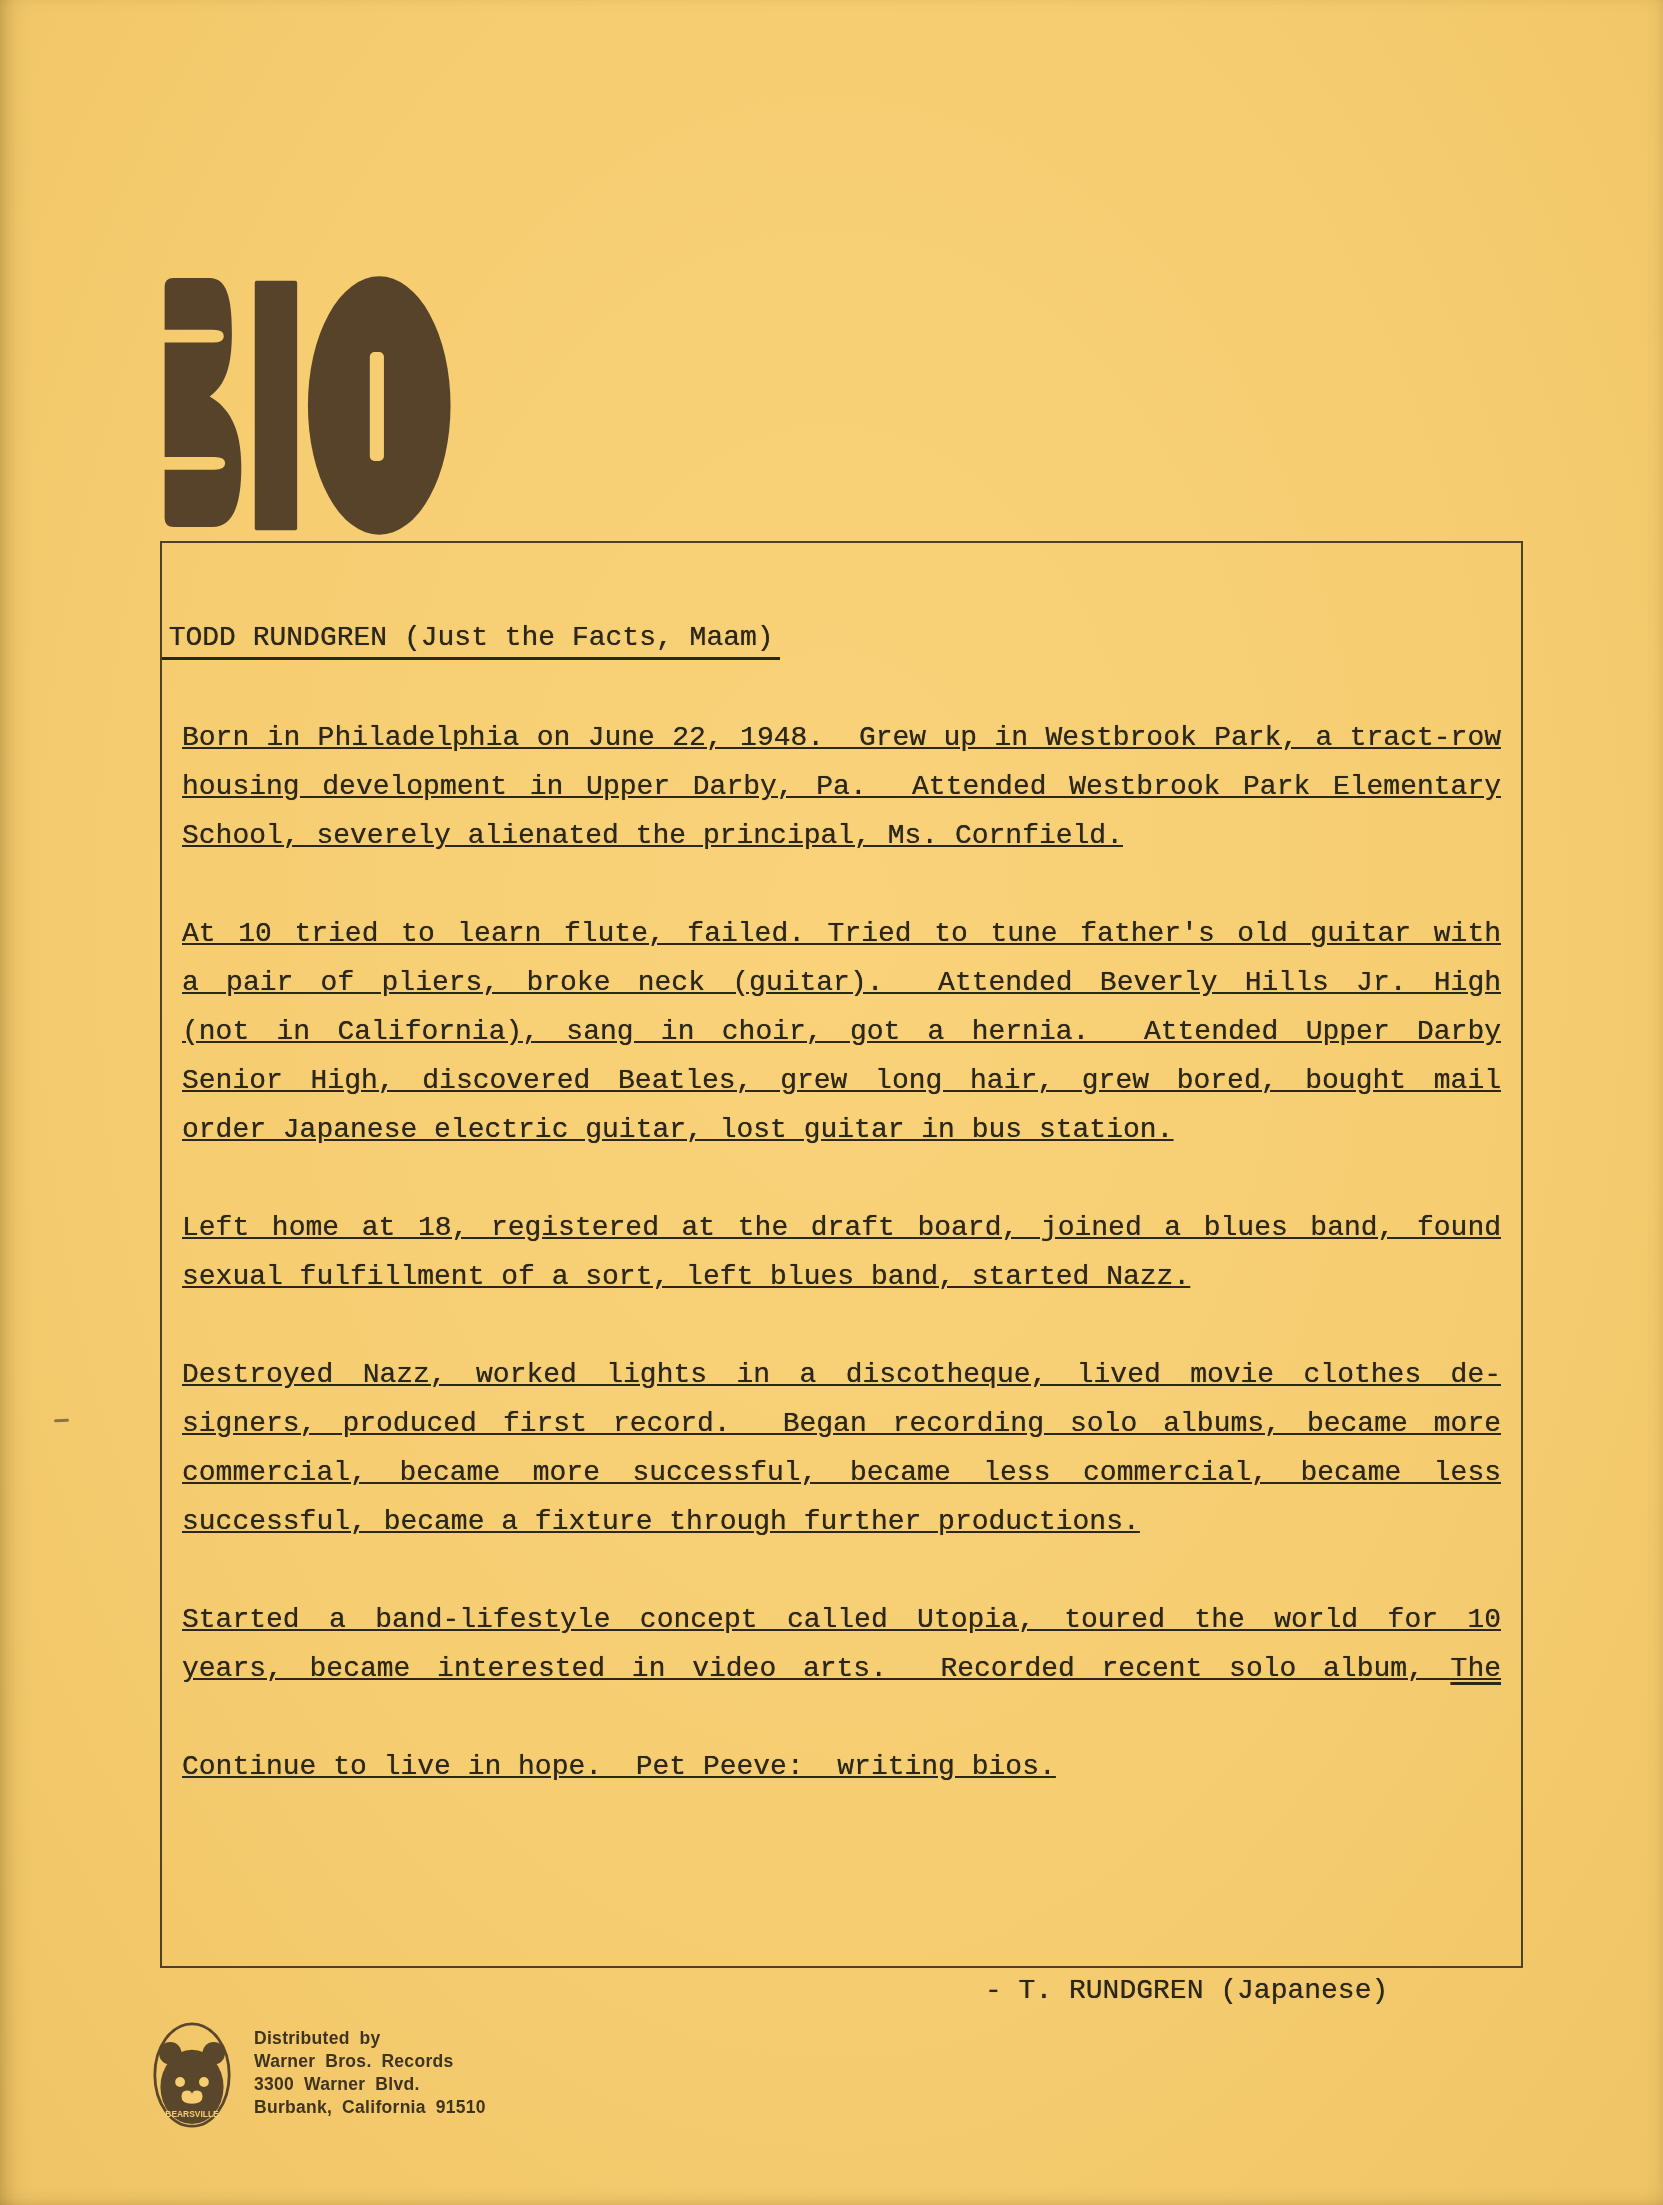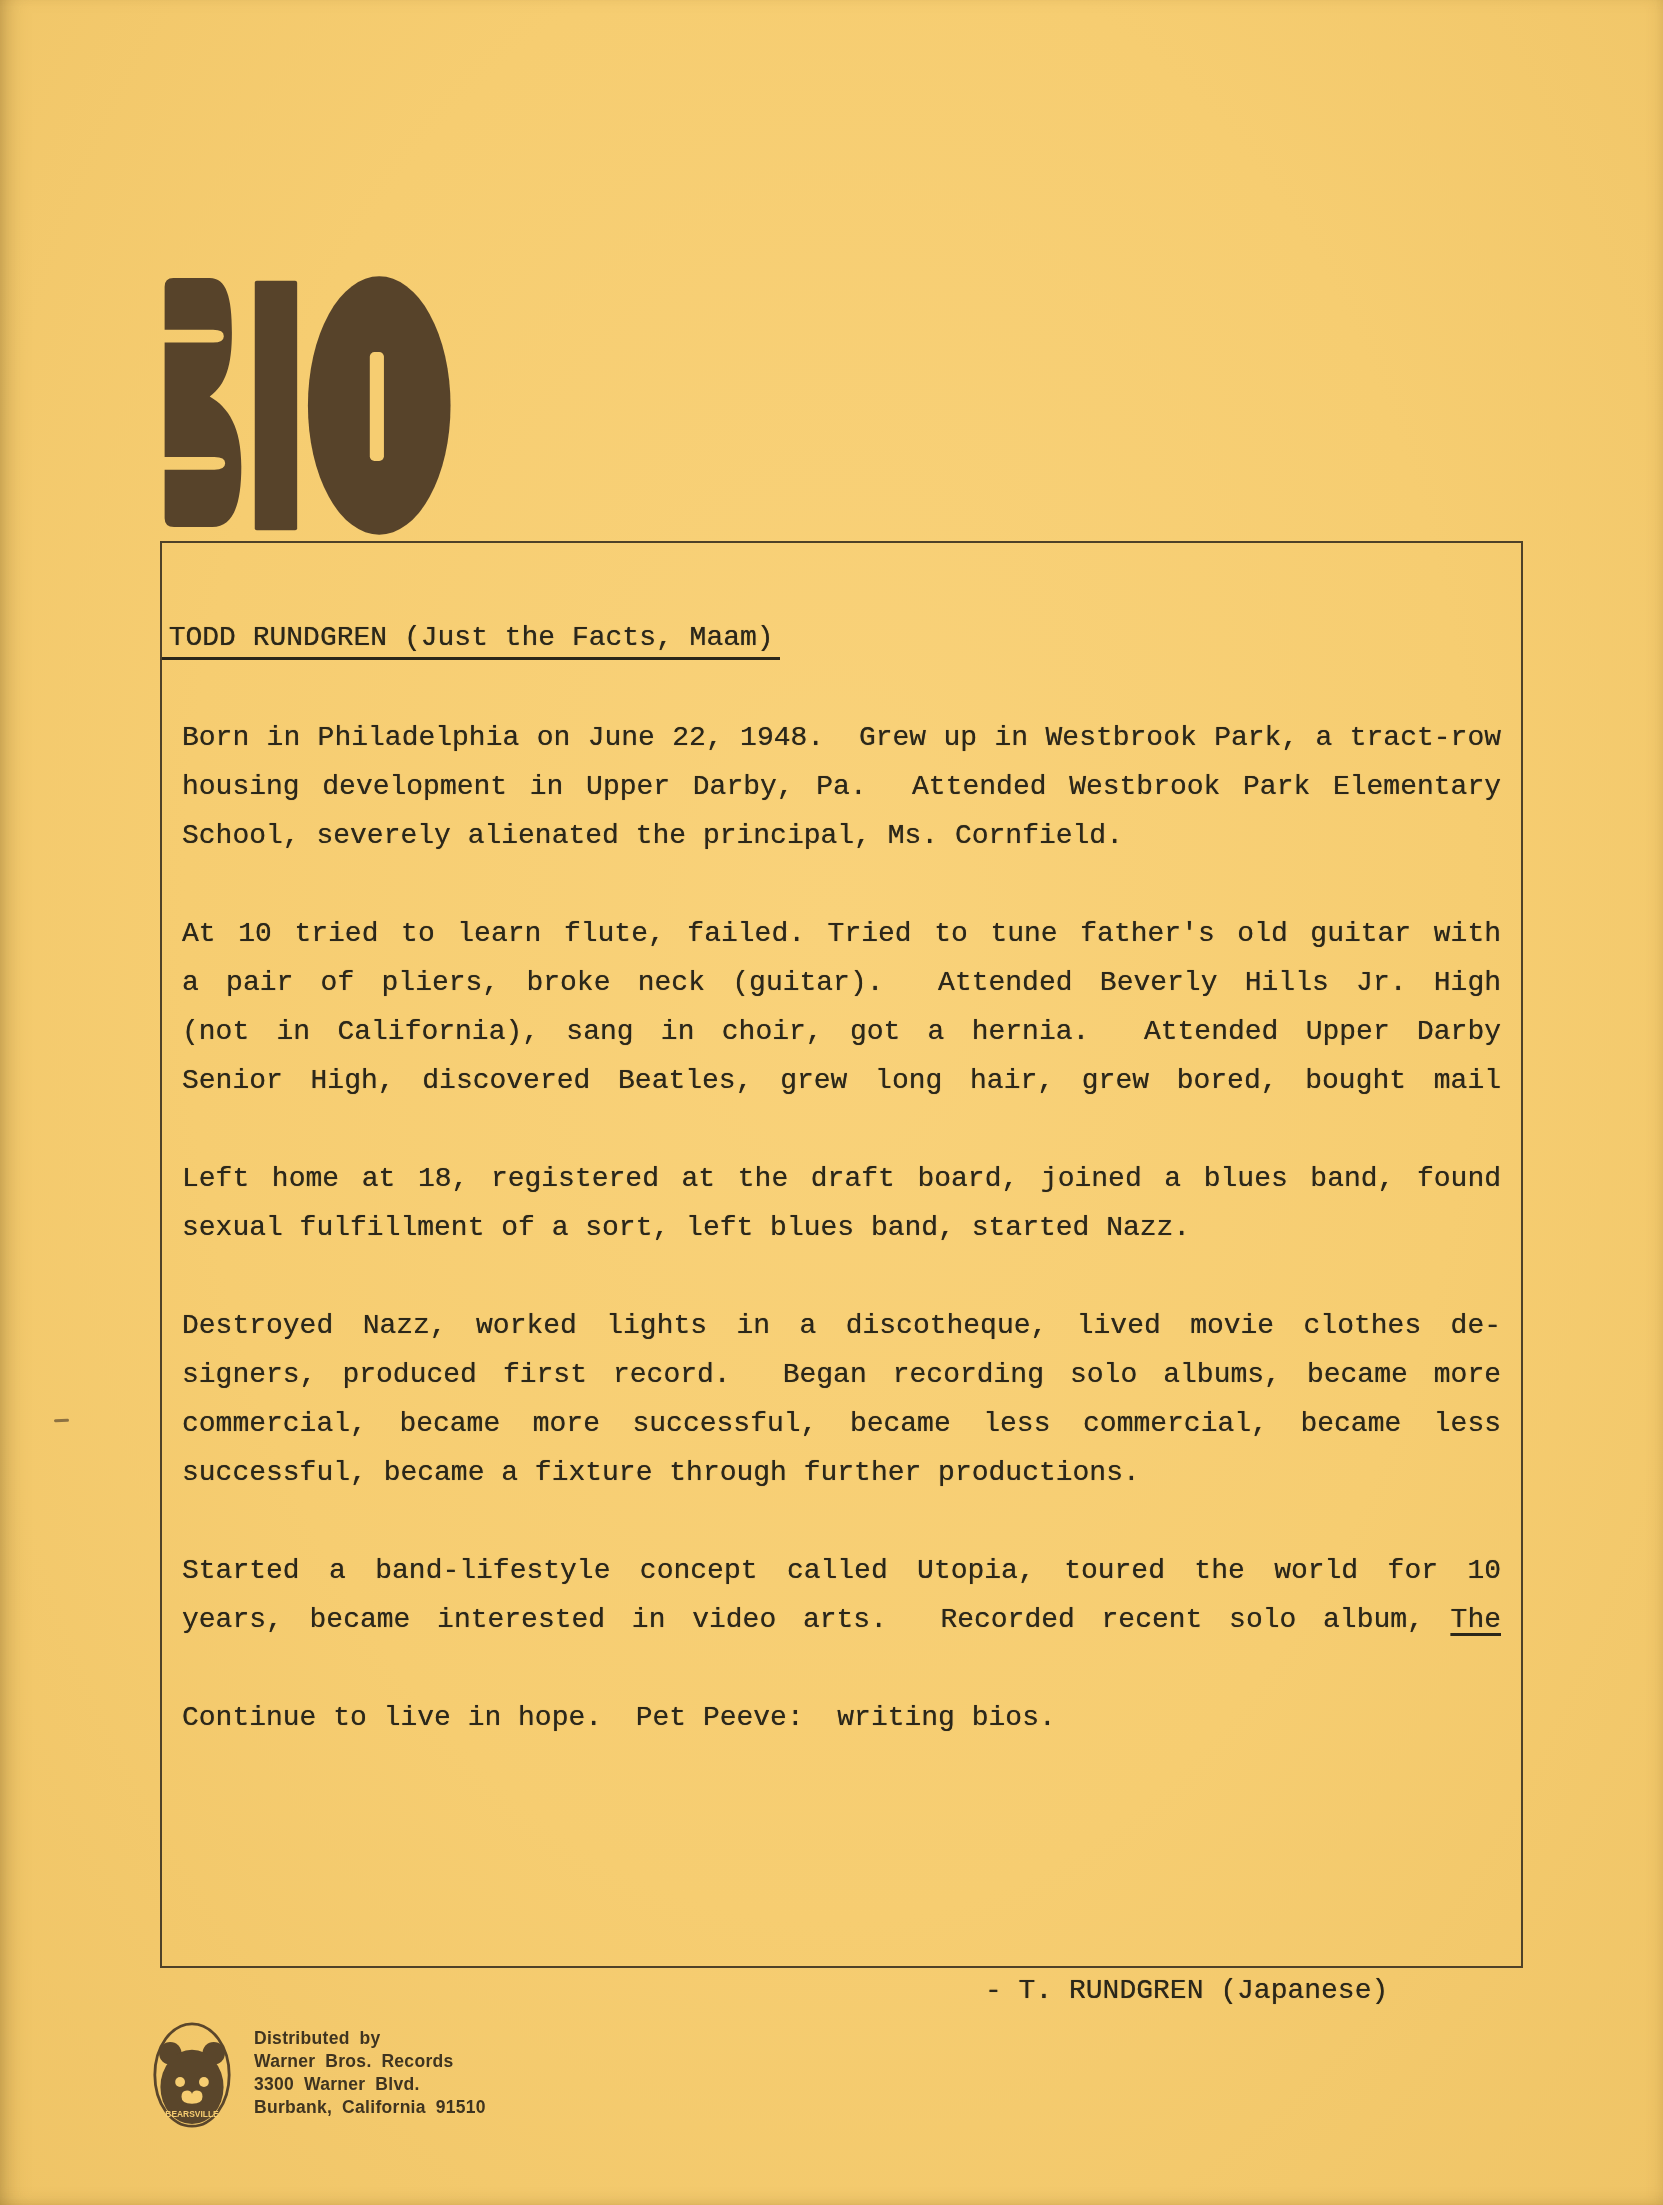--- a/index.html
+++ b/index.html
@@ -22,21 +22,21 @@
     position:absolute;left:160px;top:541px;width:1363px;height:1427px;
     border:2px solid #4e4128;box-sizing:border-box;
   }
   .doc-title-wrap{position:absolute;top:79px;left:0;width:100%;text-align:left;}
   .doc-title{
     display:inline-block;font-size:28px;font-weight:500;letter-spacing:0;
     border-bottom:3.4px solid #2b271a;padding:0 6.7px 4px 6.7px;
     text-shadow:0 0 0.7px rgba(43,39,26,.8);
   }
   .text-block{position:absolute;top:170px;left:0;right:0;padding:0 20px 0 20px;}
-  .para{margin:0 0 49px 0;}
+  .para{margin:0 0 49px 0;text-decoration:underline;}
   .para:last-child{margin-bottom:0;}
   .line{
     font-size:28px;line-height:49px;height:49px;
     text-align:justify;text-align-last:justify;
     text-shadow:0 0 0.7px rgba(43,39,26,.8);
   }
   .line.last{text-align-last:left;}
   .u{text-decoration:underline;text-decoration-thickness:2.7px;text-underline-offset:6px;}
   .signature{
     position:absolute;left:985px;top:1971px;
@@ -95,20 +95,21 @@
         <div class="para">
           <div class="line"><span>Born in Philadelphia on June 22, 1948.&nbsp; Grew up in Westbrook Park, a tract-row</span></div>
           <div class="line"><span>housing development in Upper Darby, Pa.&nbsp; Attended Westbrook Park Elementary</span></div>
           <div class="line last"><span>School, severely alienated the principal, Ms. Cornfield.</span></div>
         </div>
         <div class="para">
           <div class="line"><span>At 10 tried to learn flute, failed. Tried to tune father's old guitar with</span></div>
           <div class="line"><span>a pair of pliers, broke neck (guitar).&nbsp; Attended Beverly Hills Jr. High</span></div>
           <div class="line"><span>(not in California), sang in choir, got a hernia.&nbsp; Attended Upper Darby</span></div>
           <div class="line"><span>Senior High, discovered Beatles, grew long hair, grew bored, bought mail</span></div>
+          <div class="line last"><span>order Japanese electric guitar, lost guitar in bus station.</span></div>
         </div>
         <div class="para">
           <div class="line"><span>Left home at 18, registered at the draft board, joined a blues band, found</span></div>
           <div class="line last"><span>sexual fulfillment of a sort, left blues band, started Nazz.</span></div>
         </div>
         <div class="para">
           <div class="line"><span>Destroyed Nazz, worked lights in a discotheque, lived movie clothes de-</span></div>
           <div class="line"><span>signers, produced first record.&nbsp; Began recording solo albums, became more</span></div>
           <div class="line"><span>commercial, became more successful, became less commercial, became less</span></div>
           <div class="line last"><span>successful, became a fixture through further productions.</span></div>

